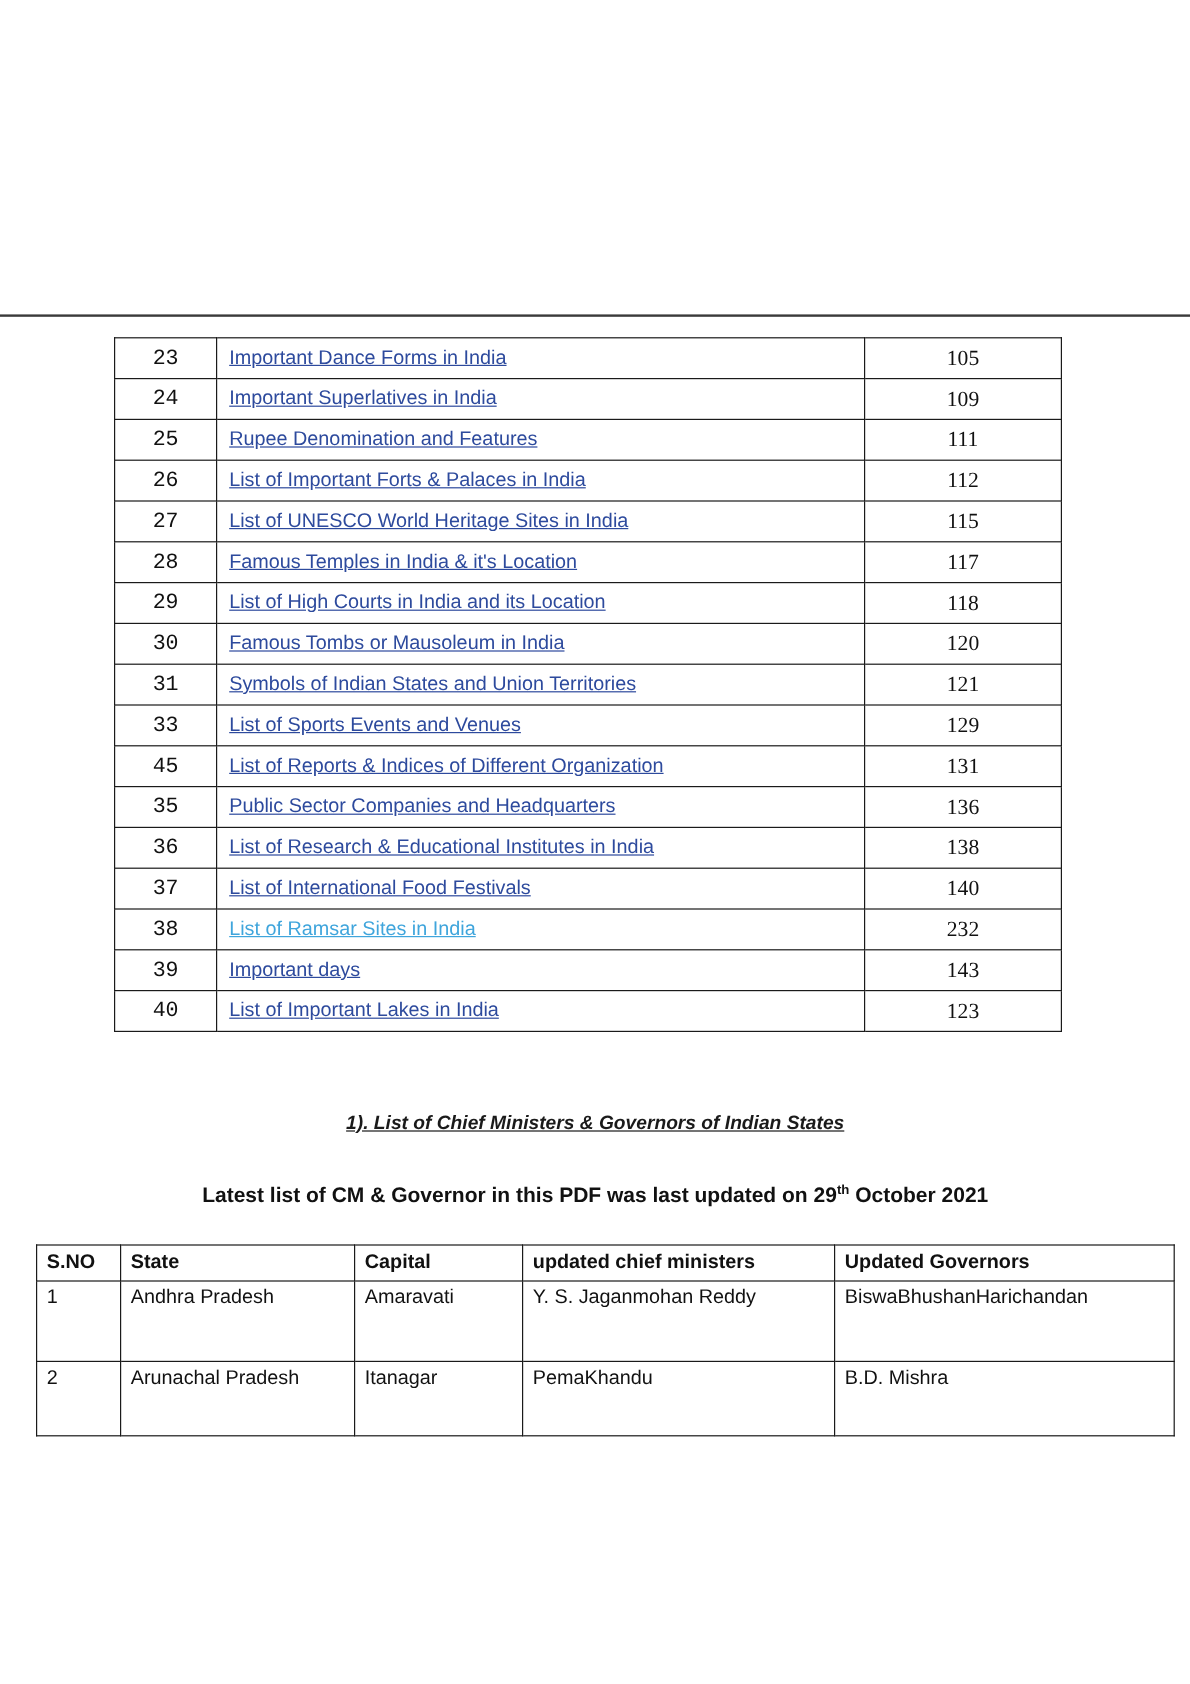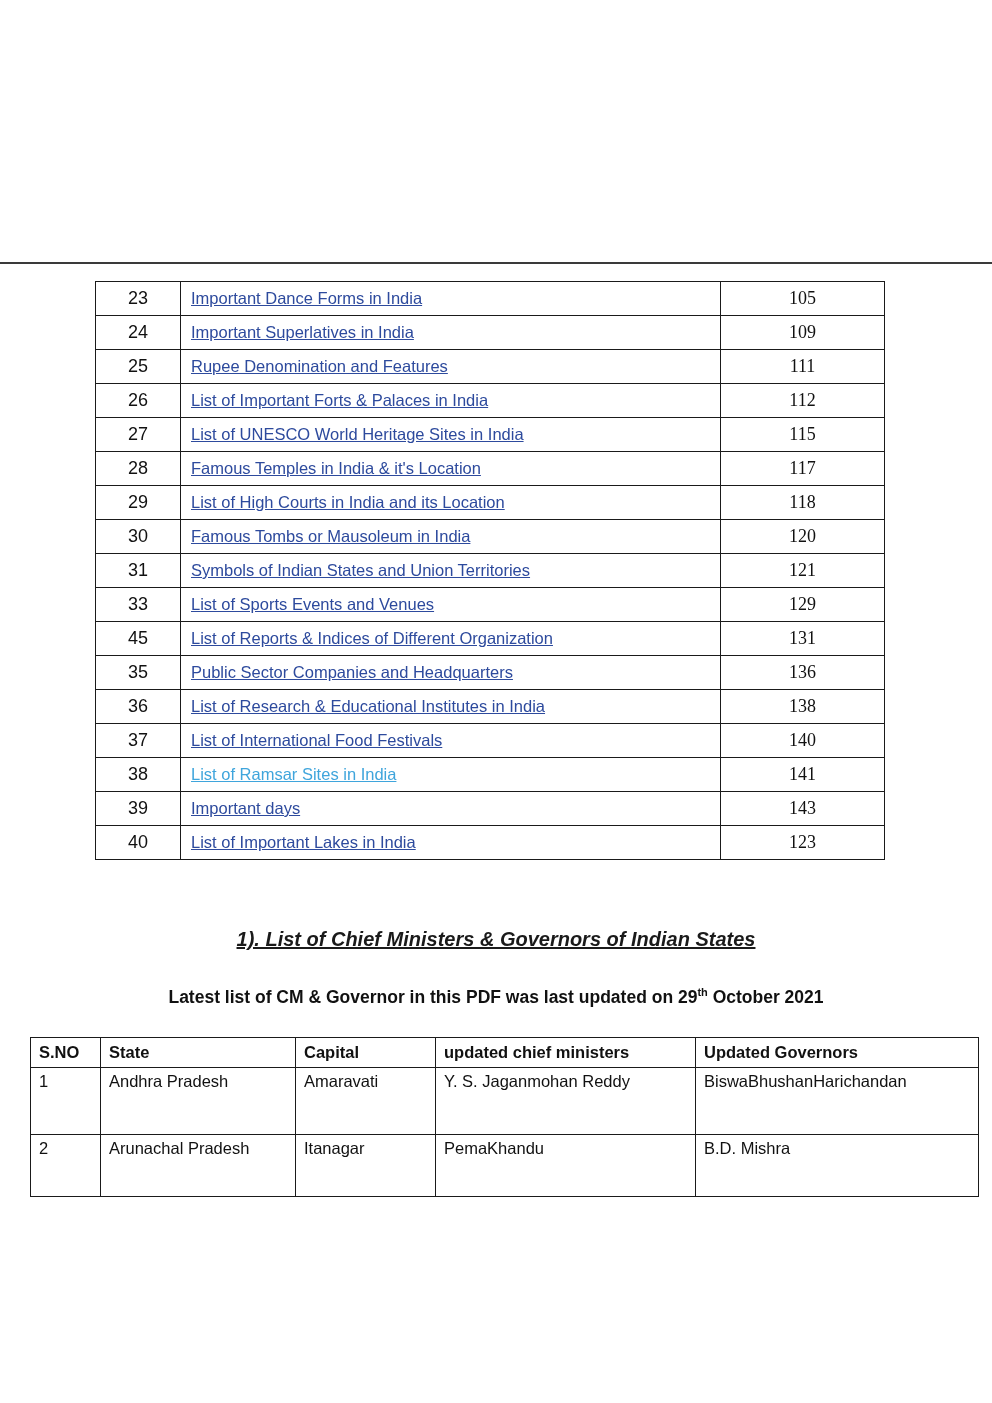--- a/index.html
+++ b/index.html
@@ -31,21 +31,21 @@
     table-layout: fixed;
   }
   .toc-table td {
     border: 1px solid #1a1a1a;
     height: 34px;
     vertical-align: middle;
   }
   .toc-num {
     width: 85px;
     text-align: center;
-    font-family: Liberation Sans, sans-serif;
+    font-family: Liberation Mono, monospace;
     font-size: 18px;
     color: #111;
   }
   .toc-title {
     width: 540px;
     padding-left: 10px;
     font-size: 16.5px;
     margin-top: 28px;
   }
   .toc-page {
@@ -64,21 +64,21 @@
     color: var(--link-alt, #3fa5dc);
   }
 
   
   .section-heading {
     position: absolute;
     top: 928px;
     left: 0;
     width: 992px;
     text-align: center;
-    font-size: 20px;
+    font-size: 16px;
     font-weight: bold;
     font-style: italic;
     color: #1a1a1a;
   }
   .section-heading .heading-text { text-decoration: underline; }
 
   
   .updated-note {
     position: absolute;
     top: 986px;
@@ -193,21 +193,21 @@
           <td class="toc-page">138</td>
         </tr>
         <tr>
           <td class="toc-num">37</td>
           <td class="toc-title"><a class="toc-link">List of International Food Festivals</a></td>
           <td class="toc-page">140</td>
         </tr>
         <tr>
           <td class="toc-num">38</td>
           <td class="toc-title"><a class="toc-link alt">List of Ramsar Sites in India</a></td>
-          <td class="toc-page">141</td>
+          <td class="toc-page">232</td>
         </tr>
         <tr>
           <td class="toc-num">39</td>
           <td class="toc-title"><a class="toc-link">Important days</a></td>
           <td class="toc-page">143</td>
         </tr>
         <tr>
           <td class="toc-num">40</td>
           <td class="toc-title"><a class="toc-link">List of Important Lakes in India</a></td>
           <td class="toc-page">123</td>

